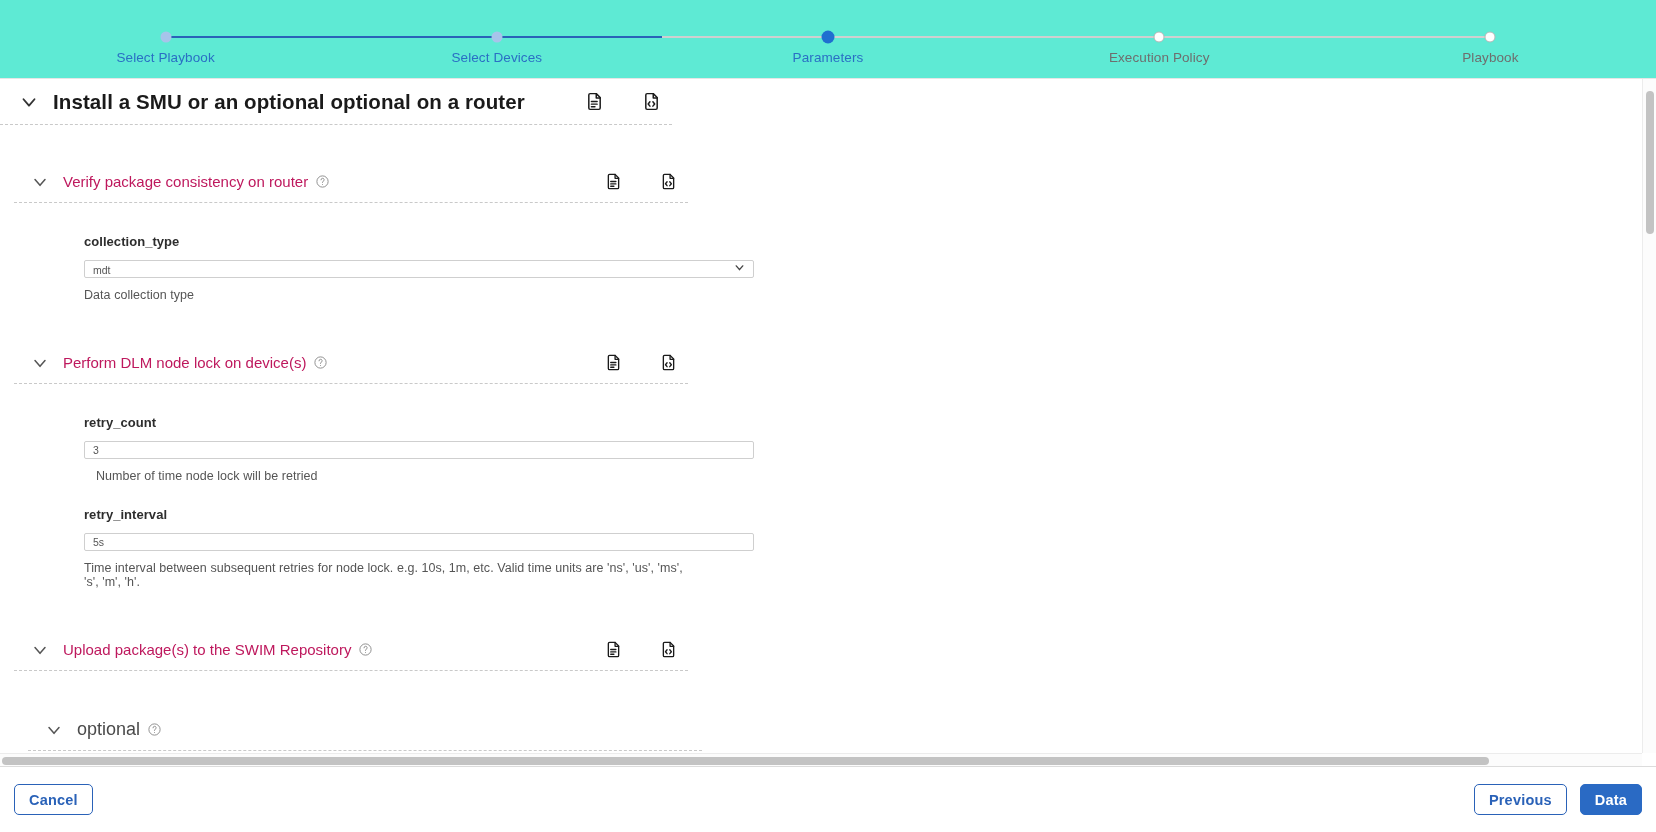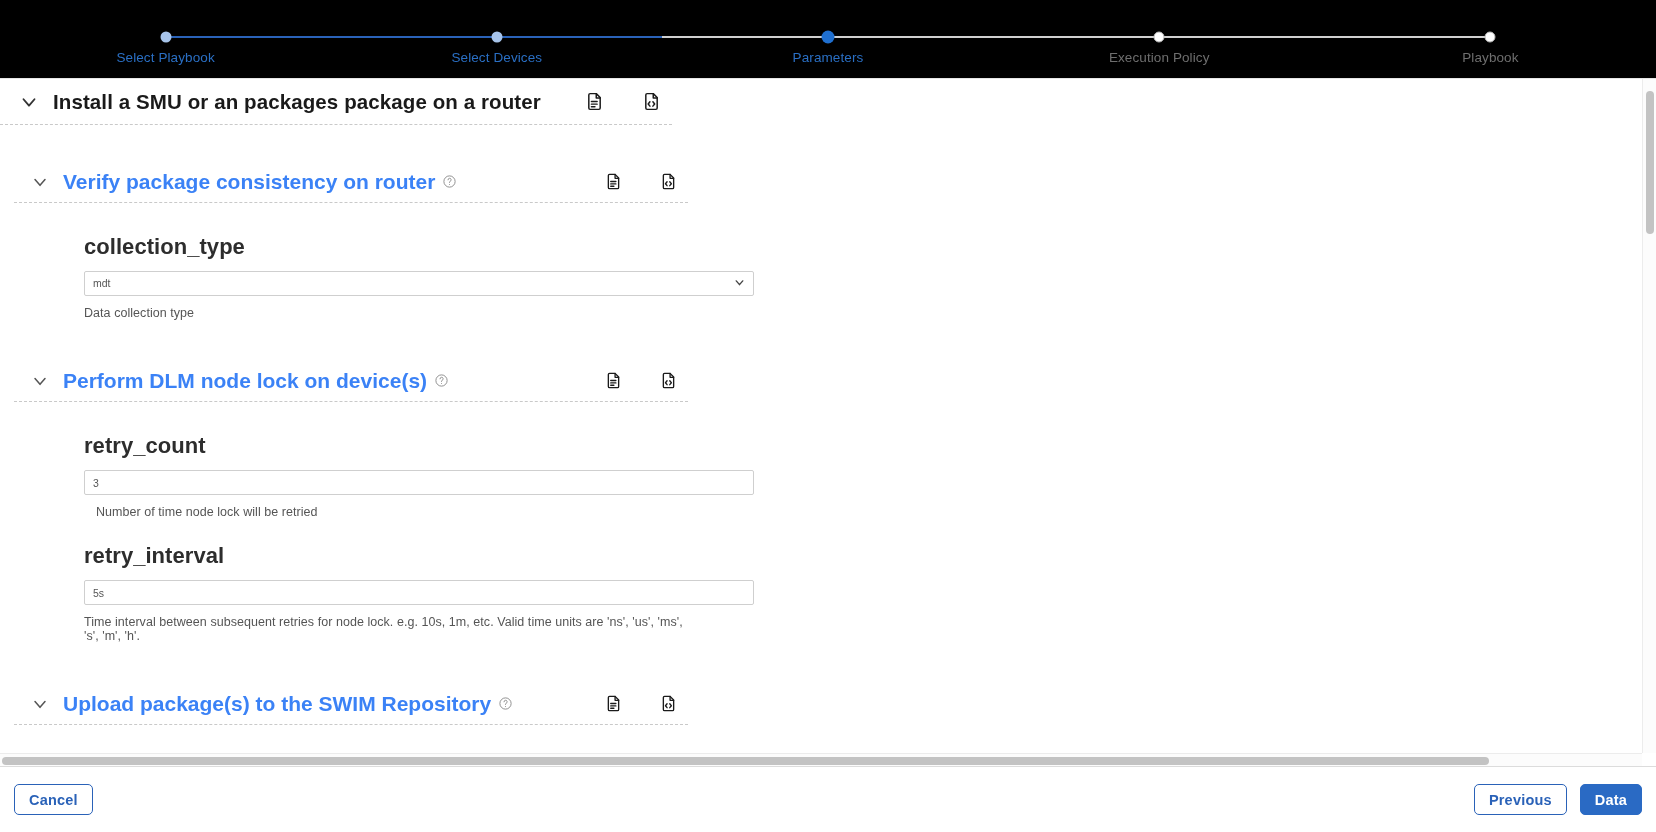--- a/index.html
+++ b/index.html
@@ -15,21 +15,21 @@
     width: 1656px; height: 832px;
     display: flex; flex-direction: column;
     background: #ffffff;
   }
 
   
   .stepper {
     position: relative;
     height: 78px;
     flex: 0 0 78px;
-    background: #000000;
+    background: #5eead4;
   }
   .step-track {
     position: absolute;
     top: 36px; left: 0; right: 0;
     display: flex;
     align-items: center;
   }
   .step {
     flex: 1 1 0;
     position: relative;
@@ -119,41 +119,41 @@
   .doc-ico { color: #1b1b1b; display: inline-flex; }
 
   
   .lvl0 { margin: 0 0 0 0; height: 46px; padding-left: 18px; }
   .lvl0 .sec-title { font-size: 20.5px; font-weight: bold; letter-spacing: .1px; }
   .lvl0 .chev { margin-right: 13px; }
   .lvl0-wrap { width: 672px; }
 
   
   .lvl1 { height: 42px; padding-left: 16px; }
-  .lvl1 .sec-title { font-size: 21px; font-weight: bold; color: #3b82f6; }
+  .lvl1 .sec-title { font-size: 15px; font-weight: normal; color: #be185d; }
   .lvl1 .chev { margin-right: 13px; color: #555; }
   .lvl1-wrap { width: 674px; margin-left: 14px; }
 
   
   .lvl2 { height: 42px; padding-left: 16px; }
   .lvl2 .sec-title { font-size: 18px; font-weight: normal; color: #4a4a4a; }
   .lvl2 .chev { margin-right: 13px; color: #555; }
   .lvl2-wrap { width: 674px; margin-left: 28px; }
 
   
   .fields { padding-left: 70px; }
   .field-label {
-    font-size: 22px;
+    font-size: 13px;
     font-weight: bold;
     color: #2d2d2d;
     letter-spacing: .05px;
   }
   .ctrl {
     width: 670px;
-    height: 25px;
+    height: 18px;
     border: 1px solid #cfcfcf;
     border-radius: 2px;
     background: #fff;
     font-family: "Liberation Sans", sans-serif;
     font-size: 10.5px;
     color: #555;
     padding: 0 8px;
     display: flex;
     align-items: center;
     position: relative;
@@ -281,21 +281,21 @@
   <div class="scroll-wrap">
     <div class="scroll-inner">
 
       <div class="lvl0-wrap">
         <div class="sec-head lvl0">
           <span class="chev">
             <svg width="22" height="22" viewBox="0 0 24 24" fill="none" stroke="currentColor" stroke-width="2" stroke-linecap="round" stroke-linejoin="round">
                 <polyline points="6 9 12 16 18 9"></polyline>
               </svg>
           </span>
-          <span class="sec-title">Install a SMU or an packages package on a router</span>
+          <span class="sec-title">Install a SMU or an optional optional on a router</span>
           <span class="icon-group">
             <span class="doc-ico">
               <svg width="21" height="21" viewBox="0 0 24 24" fill="none" stroke="currentColor" stroke-width="1.7" stroke-linecap="round" stroke-linejoin="round">
                   <path d="M14 3H7a1.5 1.5 0 0 0-1.5 1.5v15A1.5 1.5 0 0 0 7 21h10a1.5 1.5 0 0 0 1.5-1.5V7.5z"></path>
                   <polyline points="14 3 14 8 18.5 8"></polyline>
                   <line x1="8.5" y1="12" x2="15" y2="12"></line>
                   <line x1="8.5" y1="15" x2="15" y2="15"></line>
                   <line x1="8.5" y1="18" x2="12.5" y2="18"></line>
                 </svg>
             </span>

